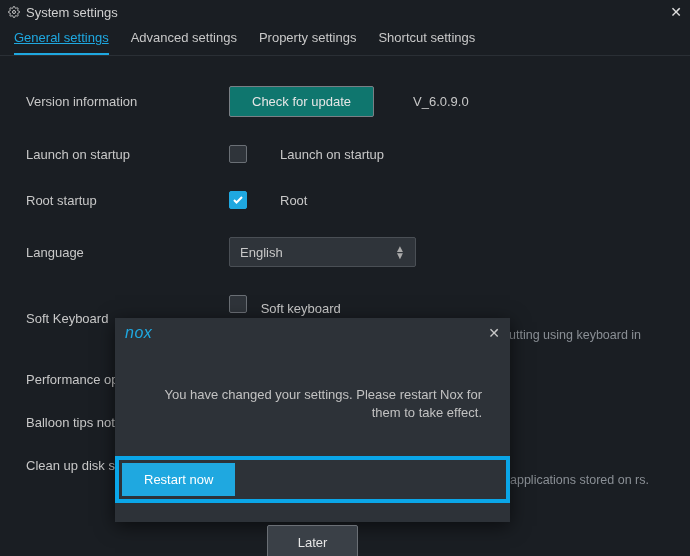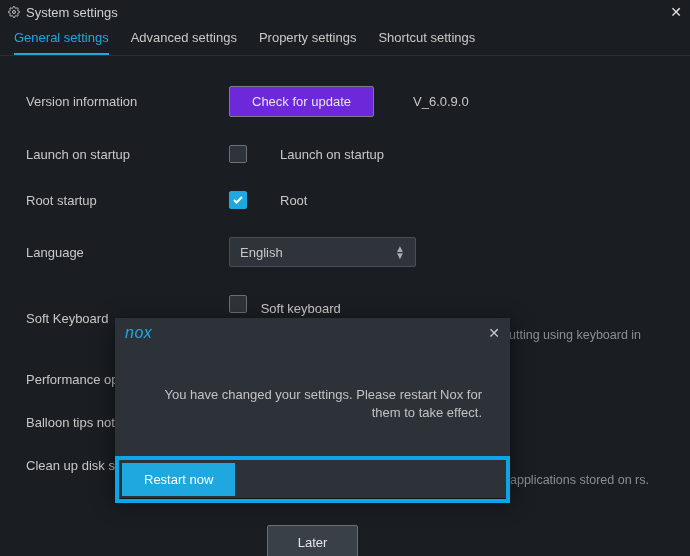--- a/index.html
+++ b/index.html
@@ -41,37 +41,38 @@
     font-size: 13px;
   }
   .tab {
     padding-bottom: 8px;
     color: #c8c8c8;
     cursor: pointer;
   }
   .tab.active {
     color: #1fa8e0;
     border-bottom: 2px solid #1fa8e0;
+    text-decoration: underline;
   }
   .content {
     padding: 30px 20px 20px 26px;
   }
   .row {
     display: flex;
     align-items: center;
     margin-bottom: 28px;
     gap: 23px;
   }
   .row .label {
     width: 180px;
     color: #c8c8c8;
   }
   .btn {
     border: 1px solid #7a7f85;
-    background: #6d28d9;
+    background: #0f766e;
     color: #e6e6e6;
     padding: 7px 22px;
     font-size: 13px;
     cursor: pointer;
     border-radius: 2px;
   }
   .version-text {
     margin-left: 16px;
     color: #c8c8c8;
   }
@@ -134,21 +135,21 @@
     top: 472px;
     width: 160px;
     line-height: 1.3;
   }
   
   .modal {
     position: absolute;
     left: 115px;
     top: 318px;
     width: 395px;
-    height: 180px;
+    height: 204px;
     background: #2d3238;
     box-shadow: 0 4px 18px rgba(0,0,0,0.6);
   }
   .modal .m-title {
     display: flex;
     align-items: center;
     padding: 6px 10px 0 10px;
     color: #1fa8e0;
   }
   .modal .m-close {

